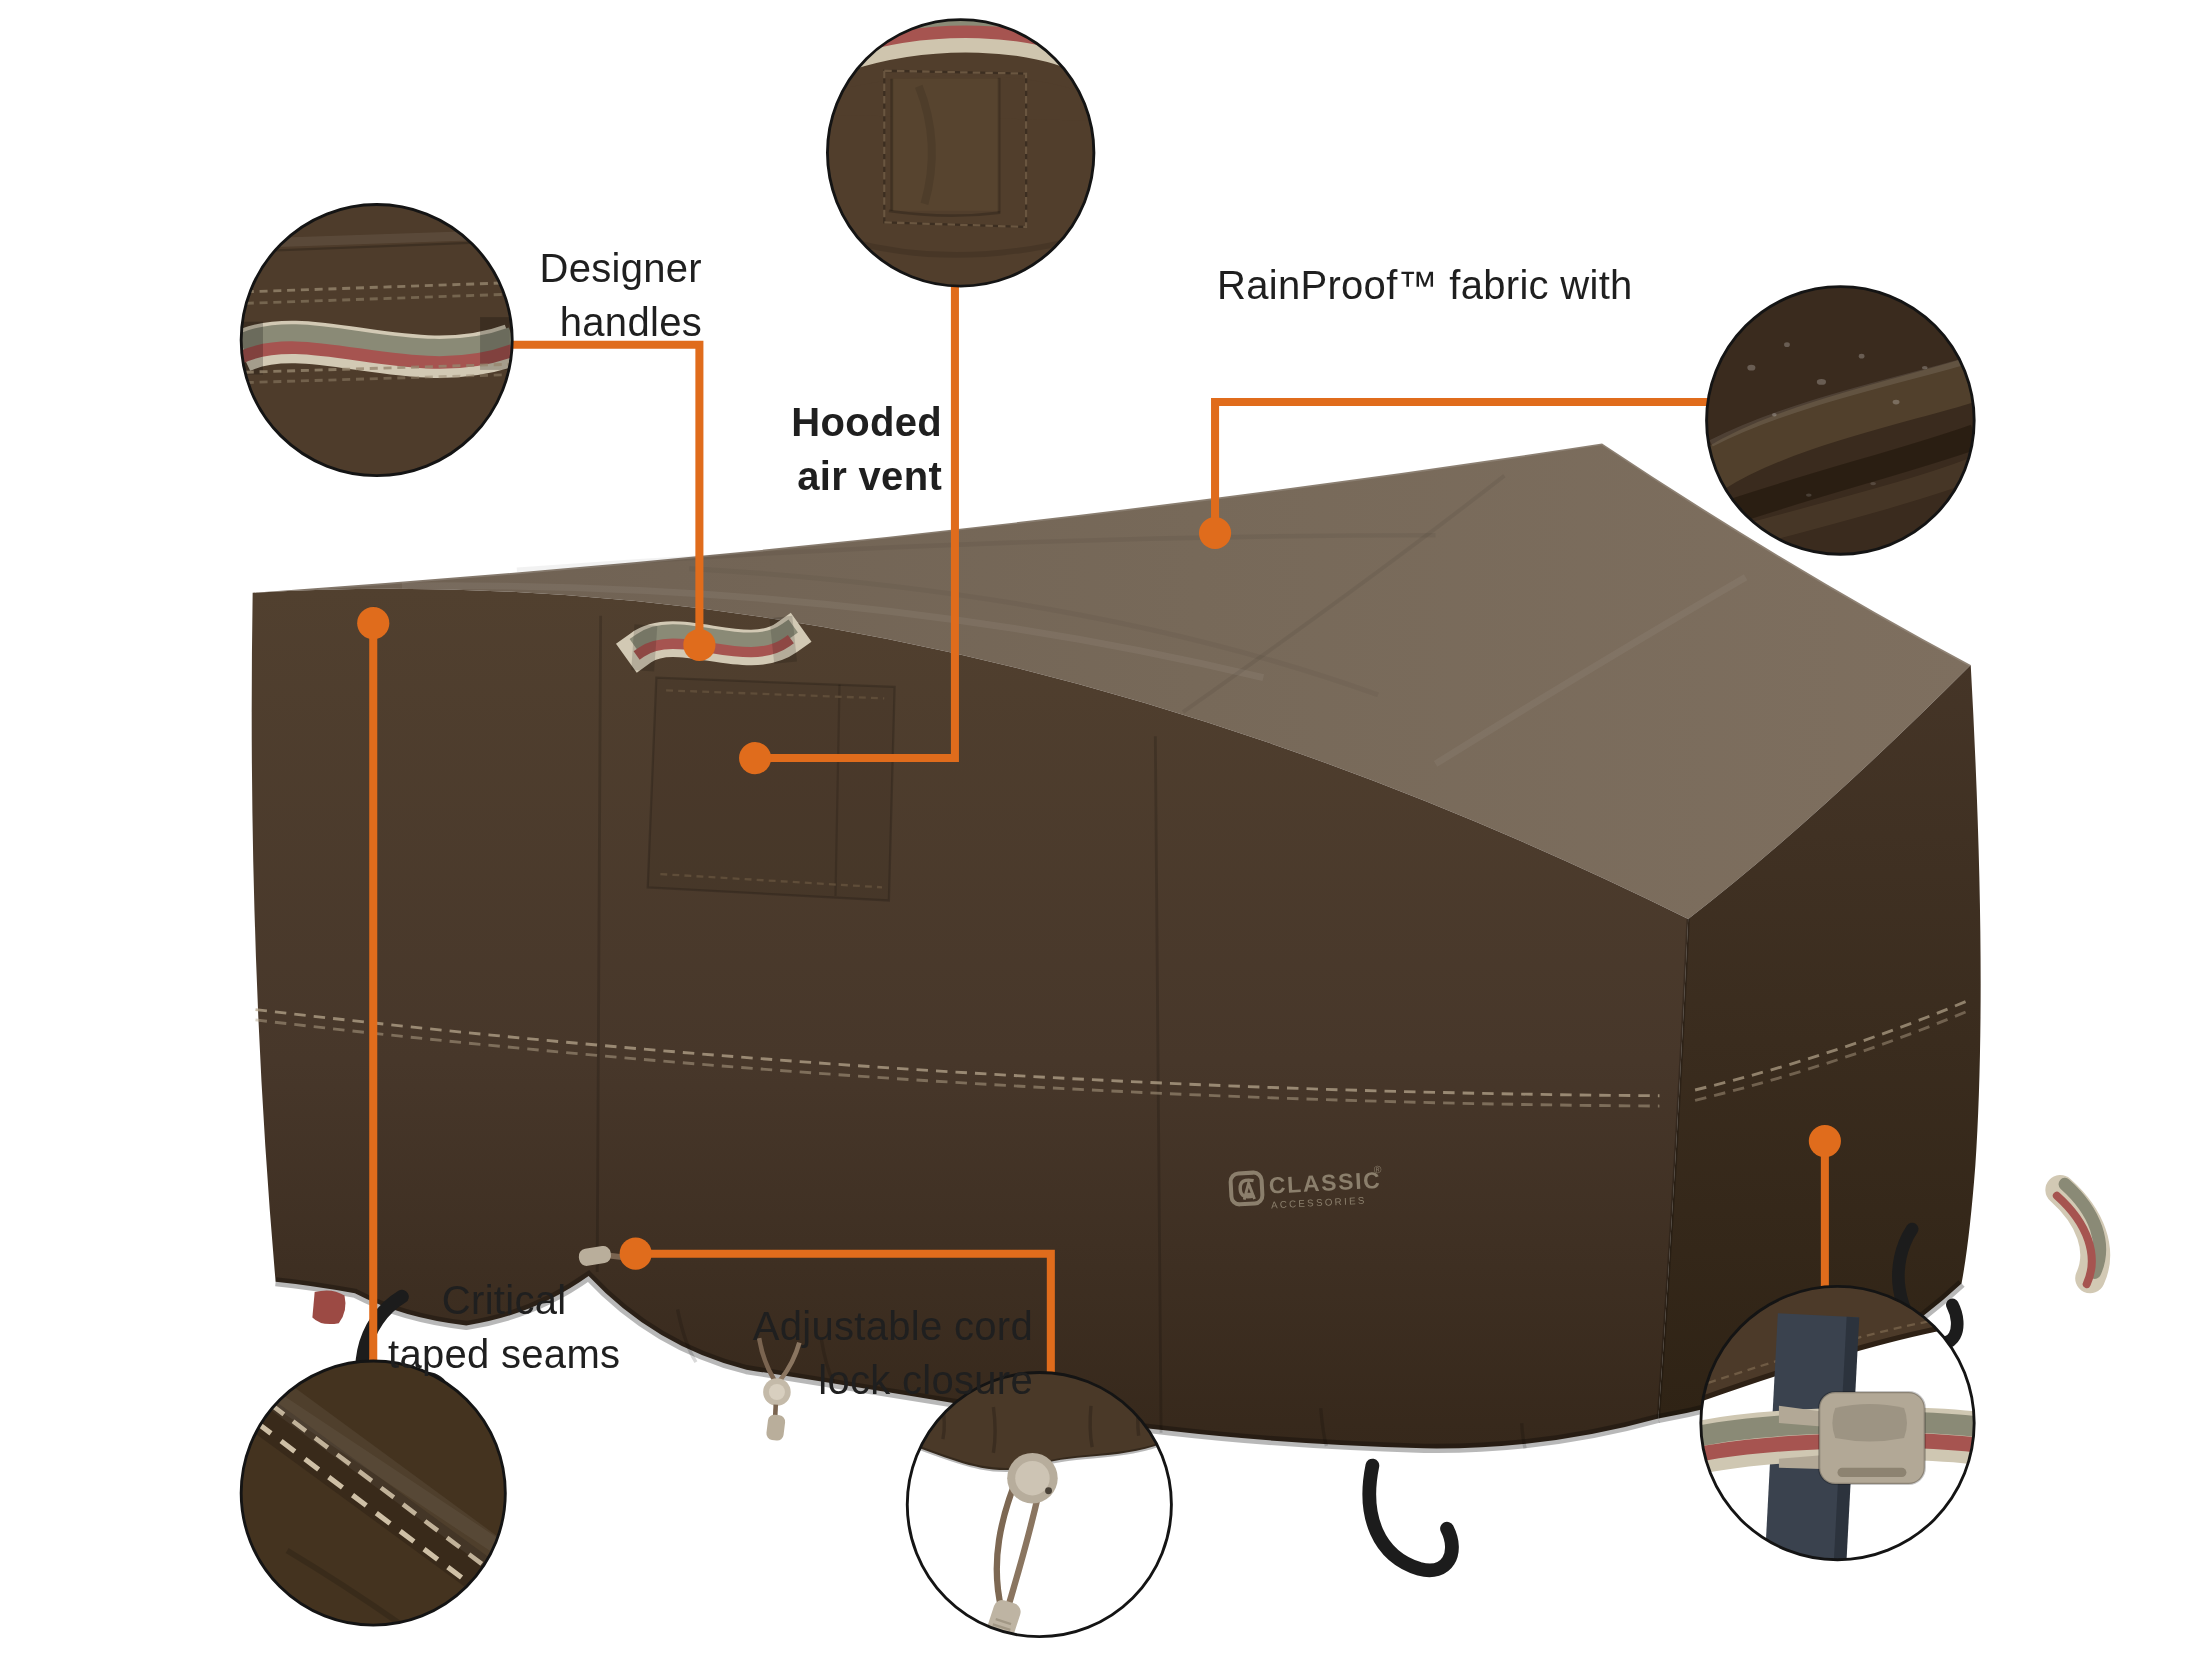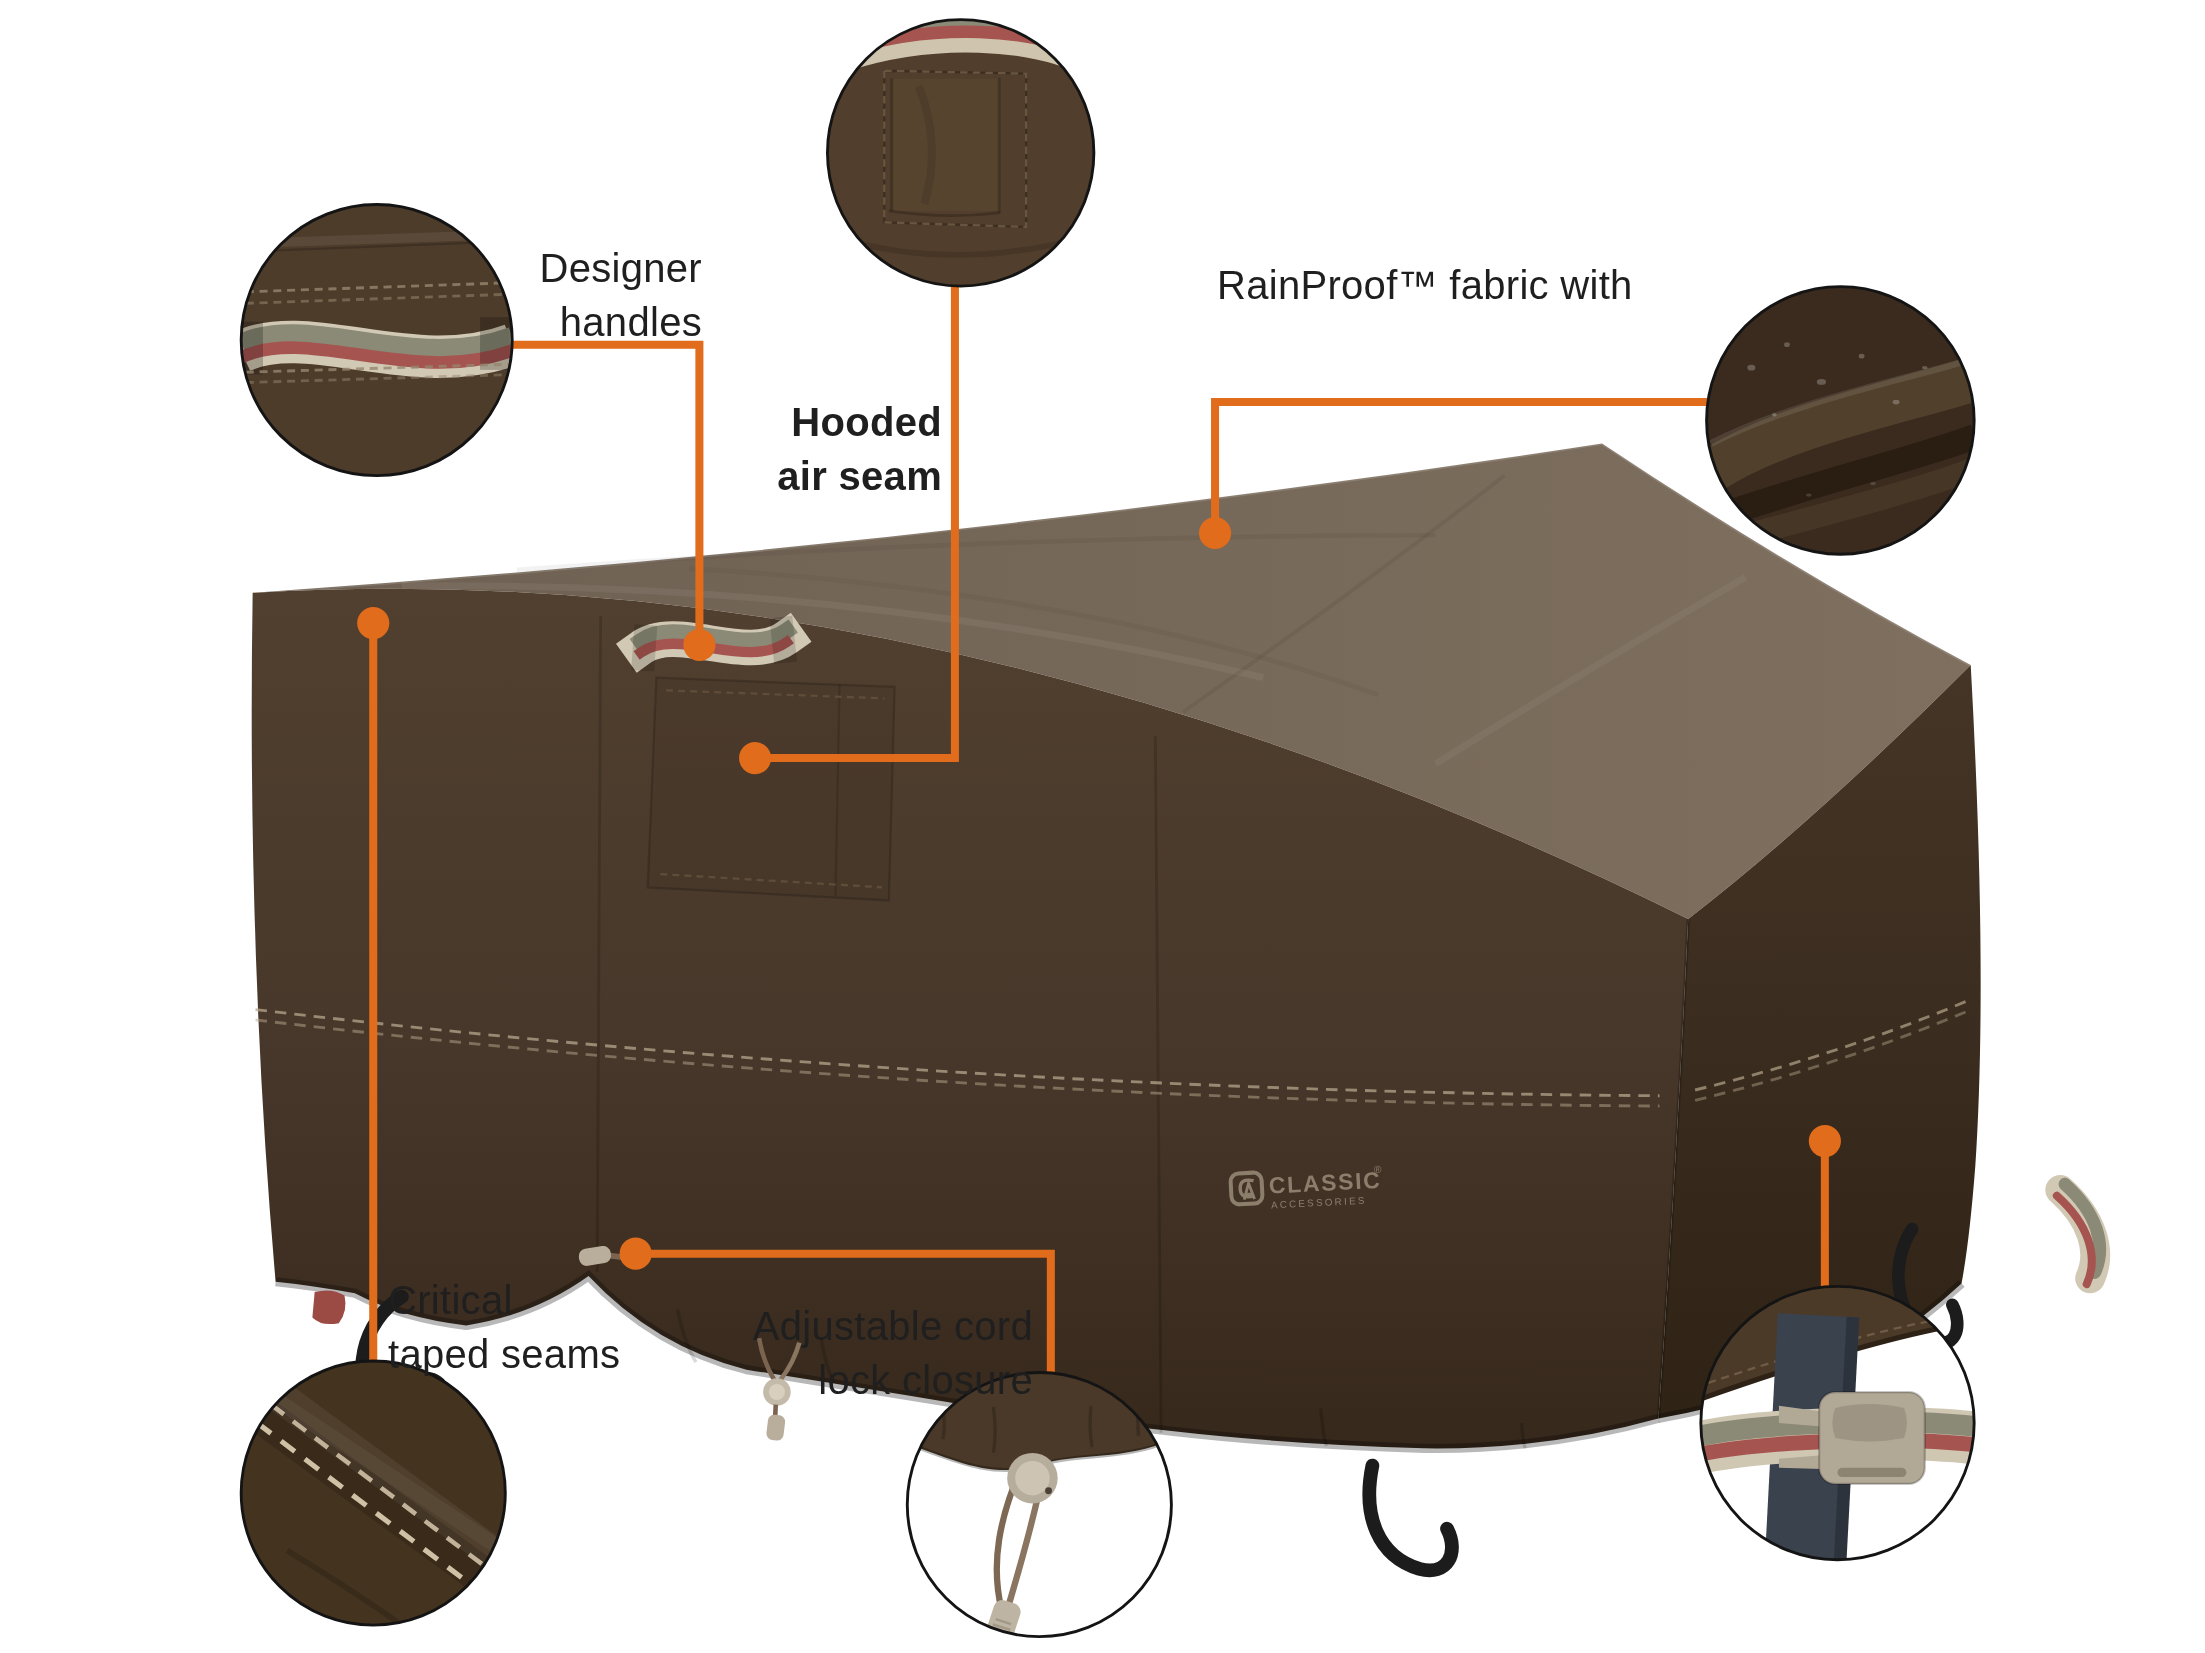--- a/index.html
+++ b/index.html
@@ -13,21 +13,21 @@
   .stage svg{position:absolute;left:0;top:0;}
   .label{
     position:absolute;
     font-size:40px;
     line-height:54px;
     color:#1f1f1f;
     white-space:nowrap;
     letter-spacing:0.3px;
   }
   .label.align-right{text-align:right;margin-left:30px;}
-  .label.align-left{text-align:left;}
+  .label.align-left{text-align:center;}
 </style>
 </head>
 <body>
 
 <div class="stage">
 
 <svg width="2205" height="1654" viewBox="0 0 3840 2880">
   <defs>
     <linearGradient id="gTop" x1="0" y1="0" x2="1" y2="0">
       <stop offset="0" stop-color="#6e6052"></stop>
@@ -305,21 +305,21 @@
   </g>
 </svg>
 
   <div class="label align-right" style="right:1503px; top:241px;">
     <div>Designer</div>
     <div>handles</div>
   </div>
 
   <div class="label align-right" style="right:1263px; top:395px;font-weight:bold;">
     <div>Hooded</div>
-    <div>air seam</div>
+    <div>air vent</div>
   </div>
 
   <div class="label align-left" style="left:1217px; top:258px;">
     <div>RainProof™ fabric with</div>
   </div>
 
   <div class="label align-left" style="left:388px; top:1273px;">
     <div>Critical</div>
     <div>taped seams</div>
   </div>

